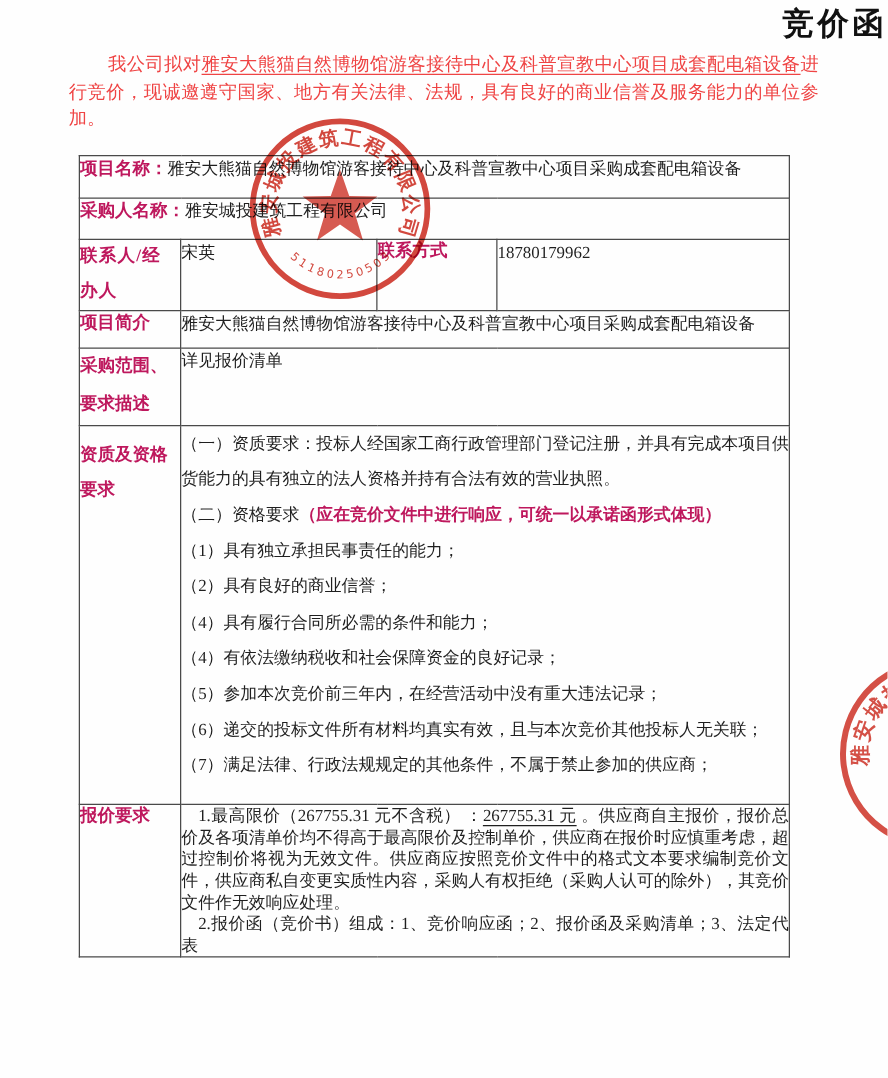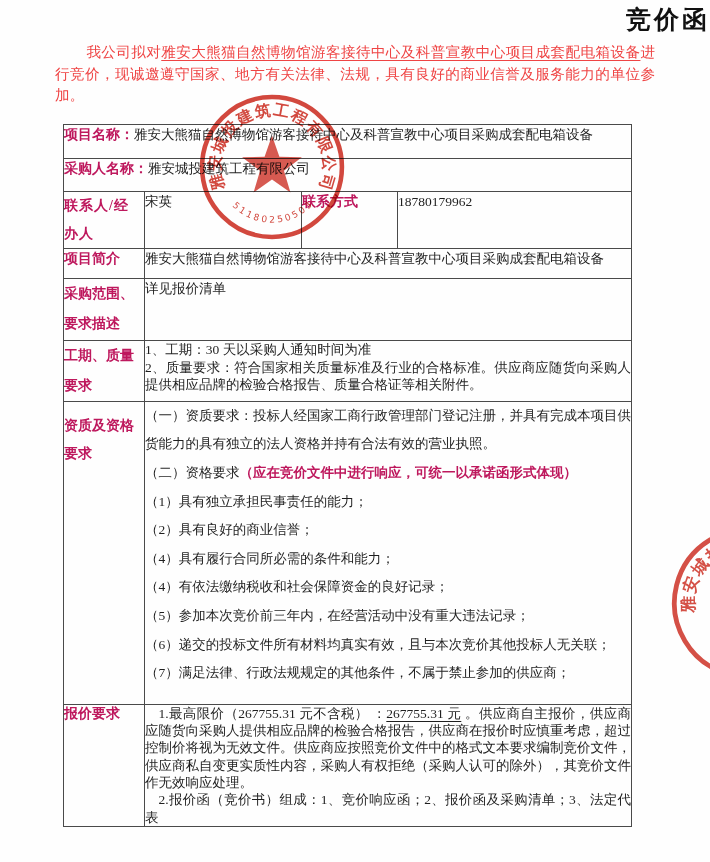--- a/index.html
+++ b/index.html
@@ -114,30 +114,20 @@
     </tr>
 
     <tr class="r5">
       <td class="scope-label lab">
         <div>采购范围、</div>
         <div>要求描述</div>
       </td>
       <td colspan="3" class="cell-top">详见报价清单</td>
     </tr>
 
-    <tr class="r6">
-      <td class="labcell dur-label lab">
-        <div>工期、质量</div>
-        <div>要求</div>
-      </td>
-      <td colspan="3" class="dur-content">
-        <p>1、工期：30 天以采购人通知时间为准</p>
-        <p>2、质量要求：符合国家相关质量标准及行业的合格标准。供应商应随货向采购人提供相应品牌的检验合格报告、质量合格证等相关附件。</p>
-      </td>
-    </tr>
 
     <tr class="r7">
       <td class="labcell qual-label lab">
         <div class="inner">
           <div>资质及资格</div>
           <div>要求</div>
         </div>
       </td>
       <td colspan="3" class="qual-content">
         <p>（一）资质要求：投标人经国家工商行政管理部门登记注册，并具有完成本项目供货能力的具有独立的法人资格并持有合法有效的营业执照。</p>
@@ -151,21 +141,21 @@
         <div>（7）满足法律、行政法规规定的其他条件，不属于禁止参加的供应商；</div>
       </td>
     </tr>
 
 
     <tr class="r9">
       <td class="labcell quote-label lab">
         <div class="inner">报价要求</div>
       </td>
       <td colspan="3" class="quote-content">
-        <p><span>1.最高限价（267755.31 元不含税） ：</span><span class="u">267755.31 元</span><span> 。供应商自主报价，供应商应随货向采购人提供相应品牌的检验合格报告，供应商在报价时应慎重考虑，超过控制价将视为无效文件。供应商应按照竞价文件中的格式文本要求编制竞价文件，供应商私自变更实质性内容，采购人有权拒绝（采购人认可的除外），其竞价文件作无效响应处理。</span></p>
+        <p><span>1.最高限价（267755.31 元不含税） ：</span><span class="u">267755.31 元</span><span> 。供应商自主报价，报价总价及各项清单价均不得高于最高限价及控制单价，供应商在报价时应慎重考虑，超过控制价将视为无效文件。供应商应按照竞价文件中的格式文本要求编制竞价文件，供应商私自变更实质性内容，采购人有权拒绝（采购人认可的除外），其竞价文件作无效响应处理。</span></p>
         <p>2.报价函（竞价书）组成：1、竞价响应函；2、报价函及采购清单；3、法定代表</p>
       </td>
     </tr>
   </tbody>
     </table>
 
   <svg class="stamp stamp1" viewBox="0 0 150 150">
     <defs>
       <path id="arcTop1" d="M 28.8 96.6 A 51 51 0 1 1 121.2 96.6" fill="none"></path>
       <path id="arcBot1" d="M 32.9 110.4 A 55 55 0 0 0 117.1 110.4" fill="none"></path>

